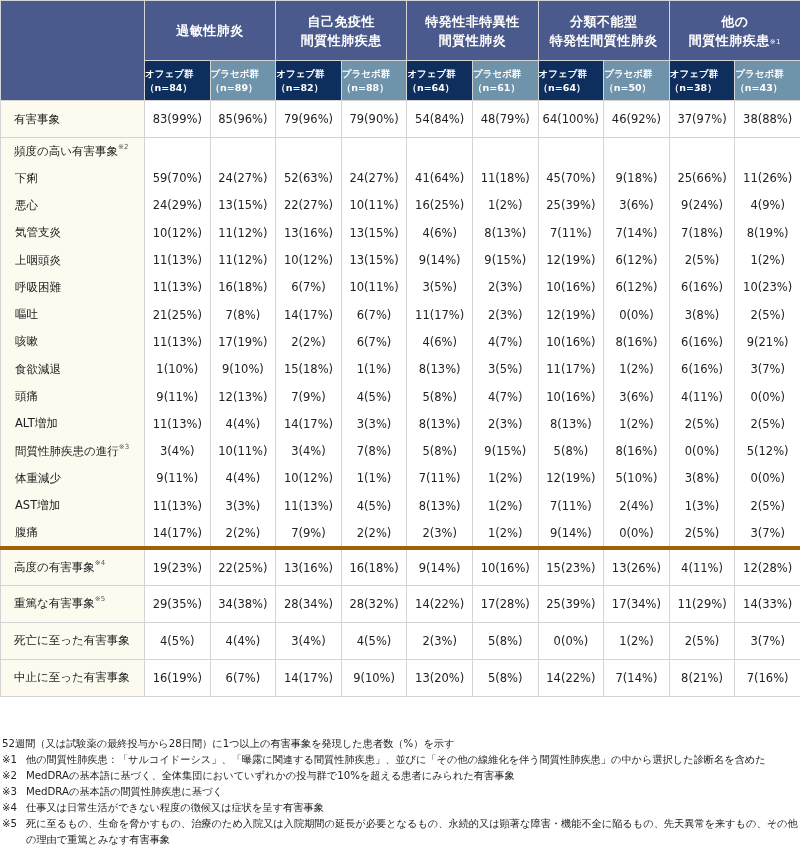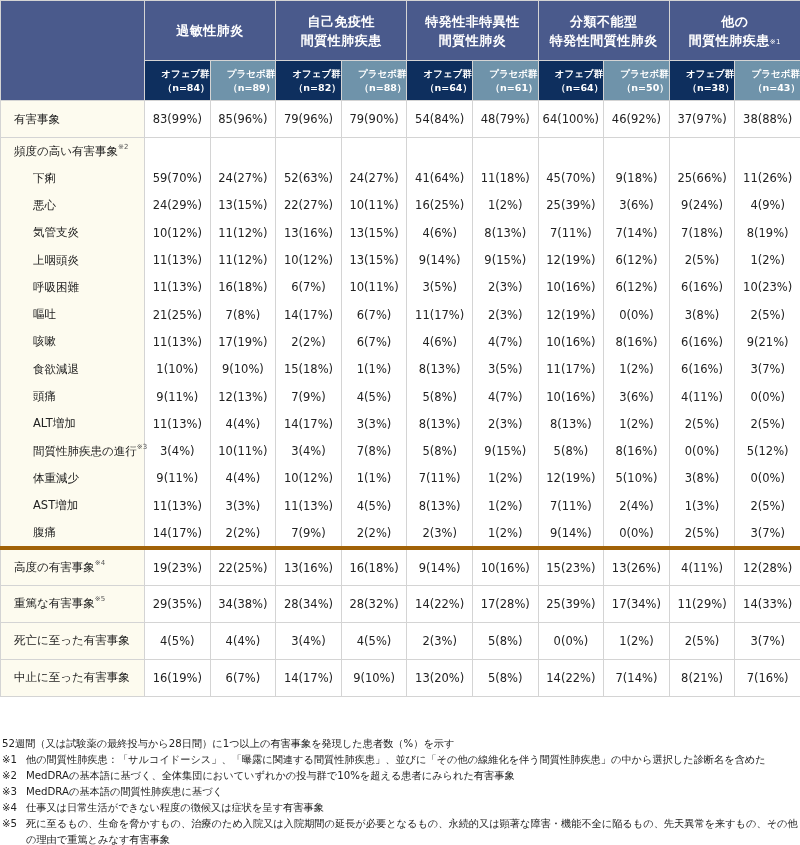--- a/index.html
+++ b/index.html
@@ -7,34 +7,34 @@
   body { font-family: "DejaVu Sans", "Liberation Sans", sans-serif; color: #222; position: relative; }
 
   table.ae { border-collapse: collapse; table-layout: fixed; width: 800px; position: absolute; left: 0; top: 0; }
   table.ae td, table.ae th { border: 1px solid #d4d4d4; }
   col.label-col { width: 144px; }
   col.data-col { width: 65.6px; }
 
   th.corner { background: #4a5a8c; border-color: #9aa3bd; }
   th.group { background: #4a5a8c; color: #fff; font-size: 13px; font-weight: bold; height: 60px; line-height: 19px; text-align: center; vertical-align: middle; border-color: #9aa3bd; letter-spacing: 0.5px; }
   th.group sup { font-size: 7px; font-weight: normal; vertical-align: top; position: relative; top: 2px; }
-  th.arm { height: 40px; color: #fff; font-size: 9.5px; font-weight: bold; line-height: 14px; text-align: right; vertical-align: middle; border-color: #c4cad6; }
+  th.arm { height: 40px; color: #fff; font-size: 9.5px; font-weight: bold; line-height: 14px; text-align: left; vertical-align: middle; border-color: #c4cad6; }
   th.arm.ofev { background: #0e2f5e; }
   th.arm.placebo { background: #6f93aa; margin-top: 31px; }
   th.arm span { display: block; }
 
   td.label { background: #fdfbef; font-size: 11.5px; padding-left: 13px; vertical-align: middle; white-space: nowrap; }
   td.label sup { font-size: 7px; color: #555; vertical-align: top; position: relative; top: -1px; }
   td.val { font-size: 11.5px; text-align: center; vertical-align: middle; white-space: nowrap; background: #fff; }
 
   tr.single td { height: 37px; }
   tr.block-title td { height: 27px; border-bottom: none; margin-left: 12px; }
   tr.block-item td { height: 27.3px; border-top: none; border-bottom: none; }
   tr.block-item.last td { border-bottom: 4px solid #a16207; height: 29px; }
-  tr.block-item td.label { padding-left: 32px; }
+  tr.block-item td.label { padding-left: 14px; }
   tr.block-title td.val { border-bottom: none; }
 
   .footnotes { position: absolute; left: 2px; top: 701px; width: 796px; font-size: 10.2px; line-height: 16px; color: #222; margin-top: 35px; }
   .fn-line { display: block; white-space: nowrap; }
   .fn-note { display: flex; }
   .fn-mark { flex: 0 0 auto; width: 24px; white-space: nowrap; }
   .fn-text { flex: 1 1 auto; }
 </style>
 </head>
 <body>

